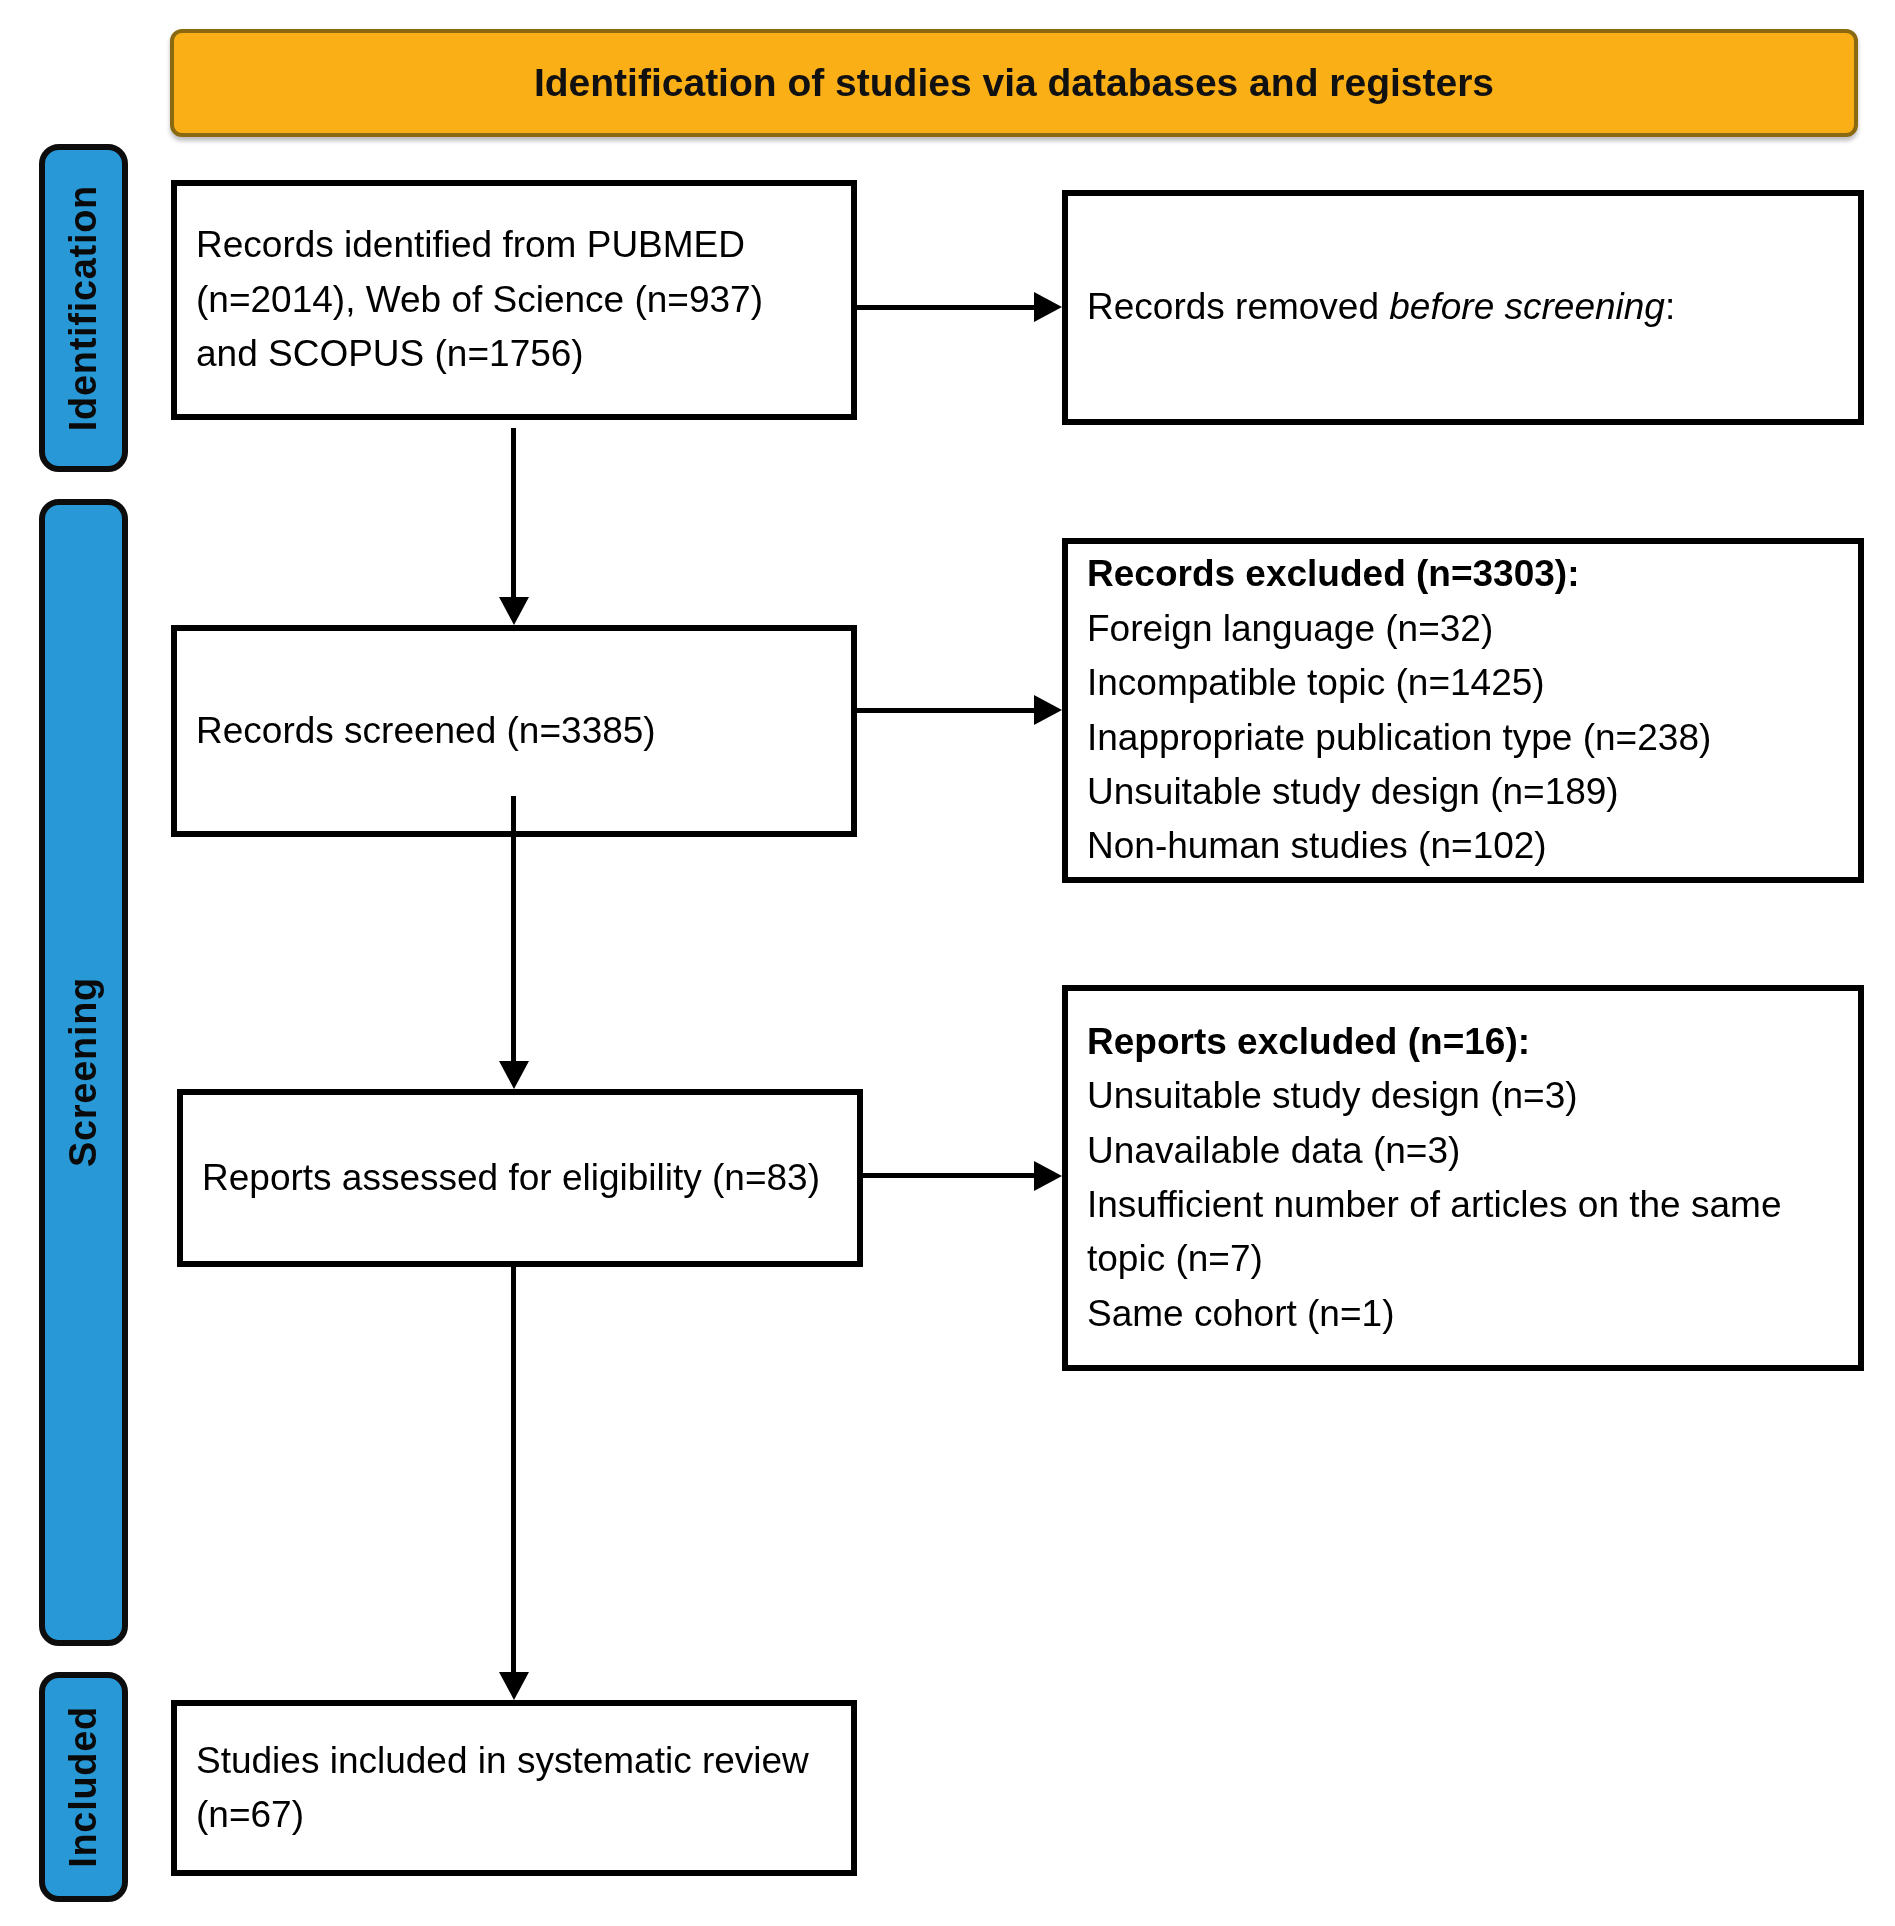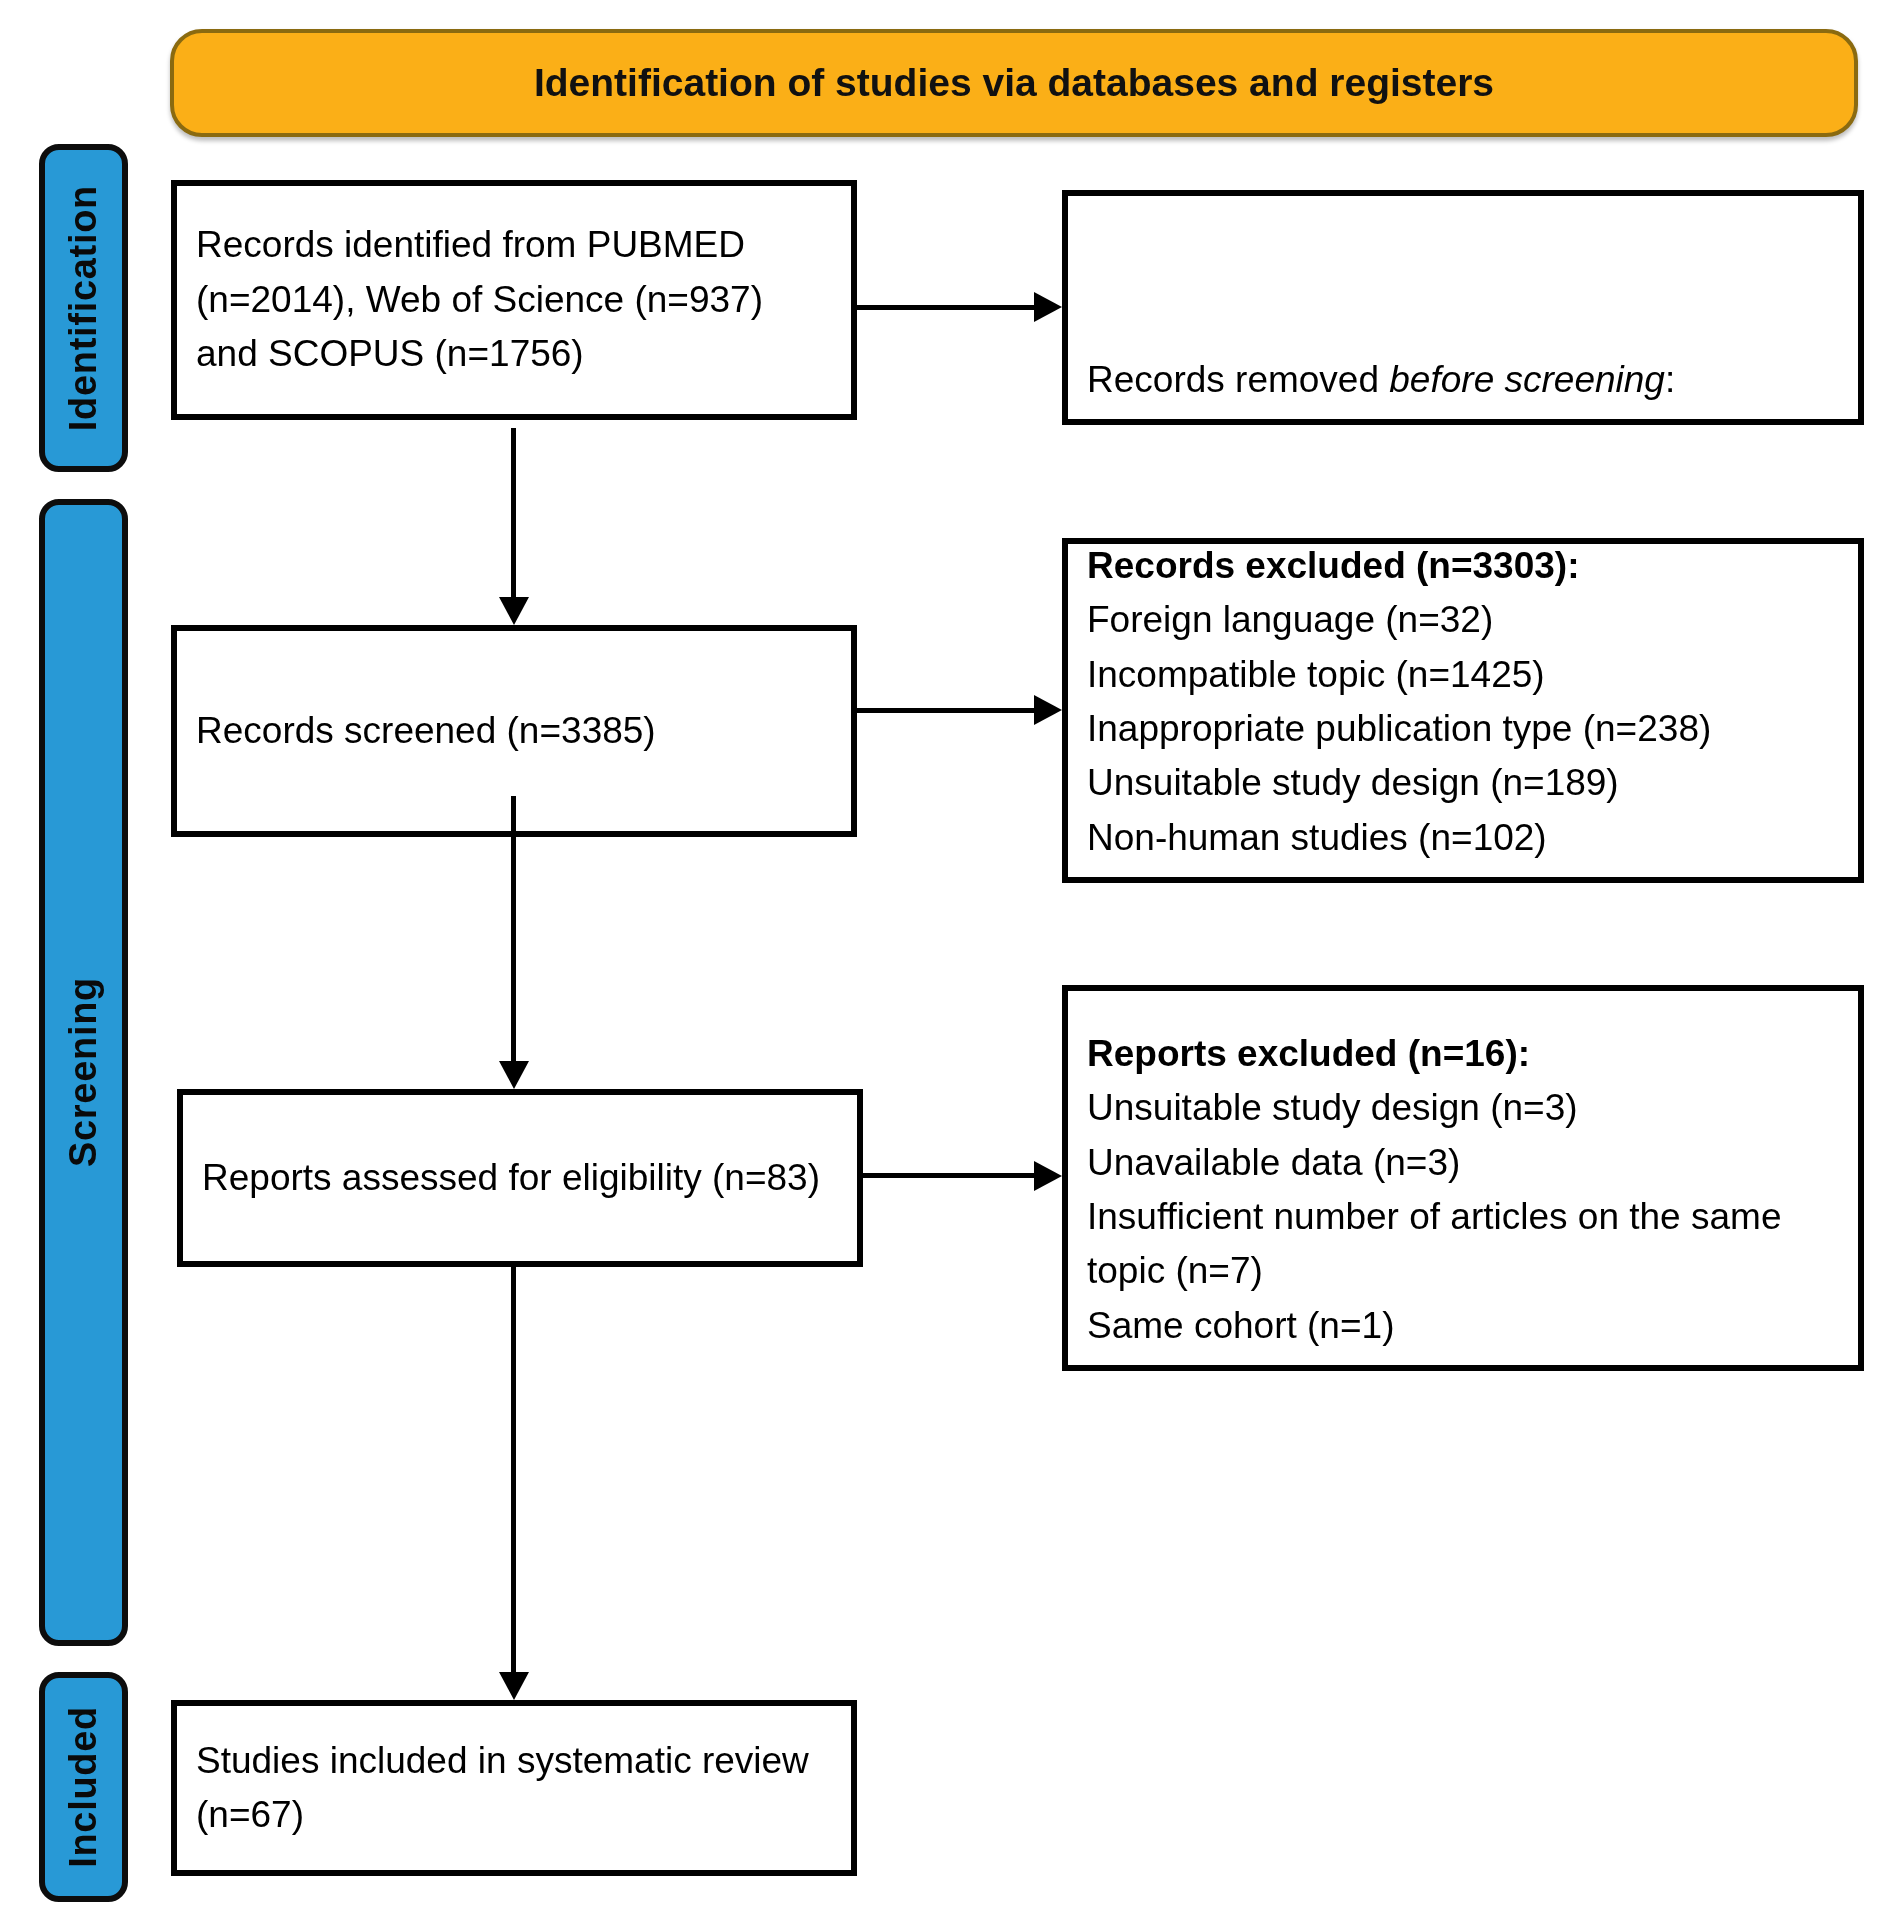--- a/index.html
+++ b/index.html
@@ -16,21 +16,21 @@
     position:relative;
     width:1896px;height:1926px;
     background:#ffffff;
     font-family:"Liberation Sans", sans-serif;
     color:var(--text);
   }
   .banner{
     position:absolute;left:170px;top:29px;width:1688px;height:108px;
     background:var(--banner-fill);
     border:4.7px solid var(--banner-border);
-    border-radius:32px;
+    border-radius:12px;
     box-shadow:0 3.4px 4.7px rgba(0,0,0,0.25);
     display:flex;align-items:center;justify-content:center;
     box-sizing:border-box;
   }
   .banner span{font-size:39px;font-weight:bold;color:#111;}
   .stage{
     position:absolute;left:39px;width:89px;
     background:var(--stage-fill);
     border:6px solid var(--stage-border);
     border-radius:20px;
@@ -51,21 +51,21 @@
     position:absolute;
     background:#ffffff;
     border:6px solid var(--box-border);
     box-sizing:border-box;
     display:flex;flex-direction:column;justify-content:center;
     padding:12px 19px;
     font-size:37px;line-height:1.47;
   }
   .node p{margin:0;white-space:pre-wrap;}
   .left-col{left:171px;width:686px;}
-  .right-col{left:1062px;width:802px;justify-content:flex-end;}
+  .right-col{left:1062px;width:802px;}
   .box-identified{top:180px;height:240px;}
   .box-removed{top:190px;height:235px;}
   .box-screened{top:625px;height:212px;}
   .box-rec-excl{top:538px;height:345px;}
   .box-assessed{top:1089px;height:178px;margin-left:6px;}
   .box-rep-excl{top:985px;height:386px;}
   .box-included{top:1700px;height:176px;}
   .hdr{font-weight:bold;}
   .it{font-style:italic;}
   .vline{position:absolute;width:5.4px;background:var(--arrow);}

